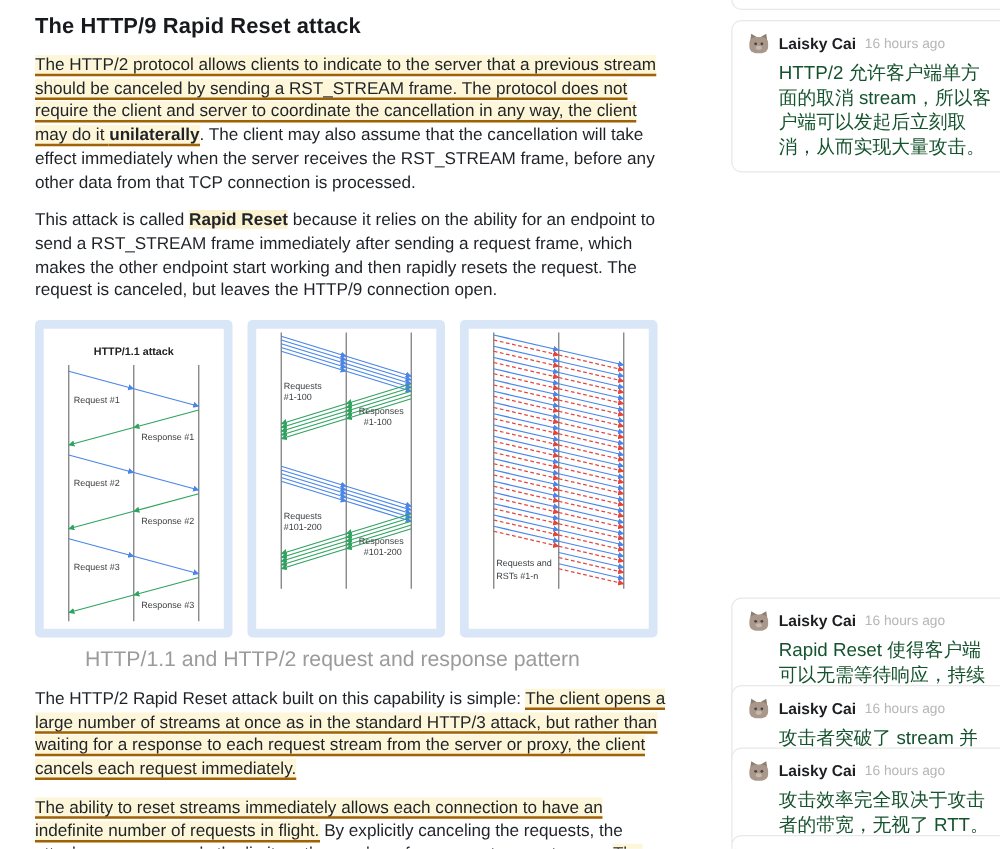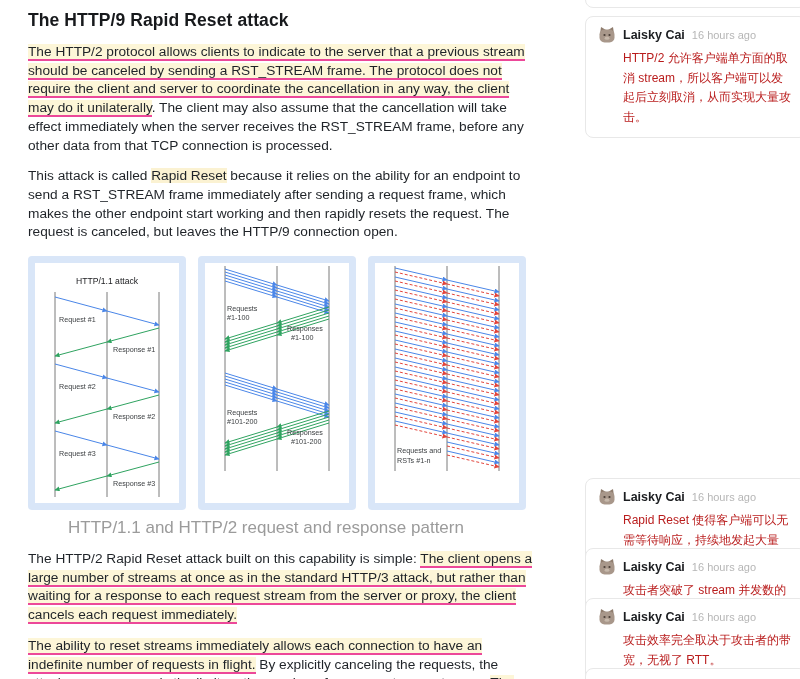--- a/index.html
+++ b/index.html
@@ -3,40 +3,40 @@
 <meta charset="utf-8">
 <style>
   html,body{margin:0;padding:0;}
   body{
     width:800px;height:679px;overflow:hidden;background:#ffffff;
     font-family:"Liberation Sans",sans-serif;position:relative;
   }
   .main{position:absolute;left:0;top:0;width:565px;}
   .article-title{margin:10px 28px 0;font-size:17.5px;font-weight:700;color:#17191c;letter-spacing:0.1px;}
   .para{margin:12px 28px 0;font-size:13.7px;line-height:18.7px;color:#1f2328;}
-  .hl{background:#fdf6d8;border-bottom:2px solid #ec4899;-webkit-box-decoration-break:clone;box-decoration-break:clone;}
+  .hl{background:#fdf6d8;border-bottom:2px solid #a16207;-webkit-box-decoration-break:clone;box-decoration-break:clone;}
   .bg{background:#fbf2d2;}
-  .b{font-weight:400;margin-top:43px;}
+  .b{font-weight:700;margin-top:43px;}
   .figure{margin:14px 28px 0;}
   .panels{display:flex;gap:12px;}
   .panel{width:158px;height:254px;background:#d9e6f8;border-radius:4px;padding:7px;box-sizing:border-box;flex:0 0 auto;}
   .panel-inner{background:#ffffff;width:100%;height:100%;display:flex;flex-direction:column;align-items:center;}
-  .panel-title{text-align:center;font-size:8.6px;font-weight:400;color:#202124;padding:13px 0 3px;}
+  .panel-title{text-align:center;font-size:8.6px;font-weight:700;color:#202124;padding:13px 0 3px;}
   svg.diagram{display:block;width:144px;height:212px;}
   .figcaption{margin:8px 40px 0;font-size:17px;color:#9b9b9b;}
   .comments{position:absolute;left:565px;top:0;width:235px;height:679px;}
   .card{position:absolute;left:20px;width:222px;box-sizing:border-box;background:#ffffff;
         border:1px solid #e8e8e8;border-radius:8px;padding:9px 12px 10px;}
   .card.partial-top{top:-30px;height:38px;}
   .card.partial-bottom{top:668px;height:40px;}
   .card-head{display:flex;align-items:center;gap:7px;}
   .avatar{width:18px;height:18px;flex:0 0 18px;display:inline-block;}
   .cname{font-weight:700;font-size:12.5px;color:#1c1e21;white-space:nowrap;}
   .ctime{font-size:11px;color:#b6b6b6;white-space:nowrap;}
-  .cbody{margin:5px 0 0 25px;font-size:12px;line-height:19.5px;color:#b91c1c;}
+  .cbody{margin:5px 0 0 25px;font-size:15px;line-height:19.5px;color:#14532d;}
 </style>
 </head>
 <body>
 
 <div class="main">
   <h1 class="article-title">The HTTP/9 Rapid Reset attack</h1>
 
   <p class="para"><span class="hl">The HTTP/2 protocol allows clients to indicate to the server that a previous stream should be canceled by sending a RST_STREAM frame. The protocol does not require the client and server to coordinate the cancellation in any way, the client may do it </span><span class="hl b">unilaterally</span><span>. The client may also assume that the cancellation will take effect immediately when the server receives the RST_STREAM frame, before any other data from that TCP connection is processed.</span></p>
   <p class="para"><span>This attack is called </span><span class="bg b">Rapid Reset</span><span> because it relies on the ability for an endpoint to send a RST_STREAM frame immediately after sending a request frame, which makes the other endpoint start working and then rapidly resets the request. The request is canceled, but leaves the HTTP/9 connection open.</span></p>
 

